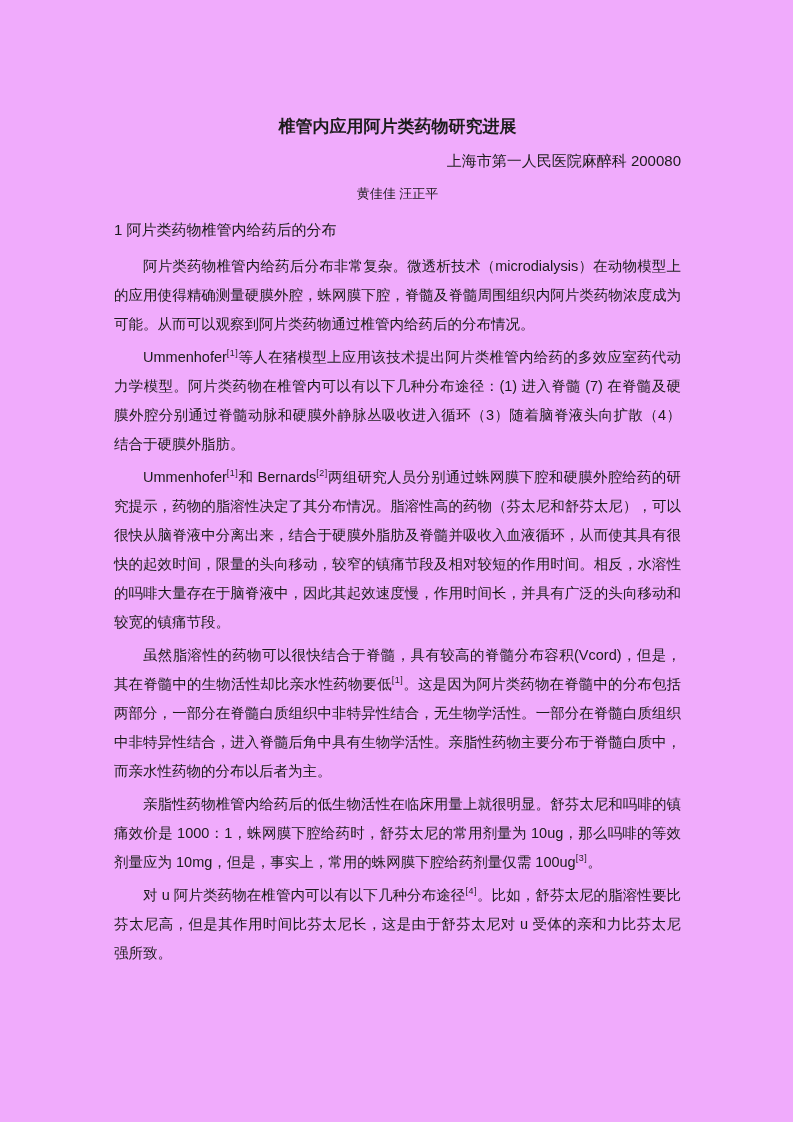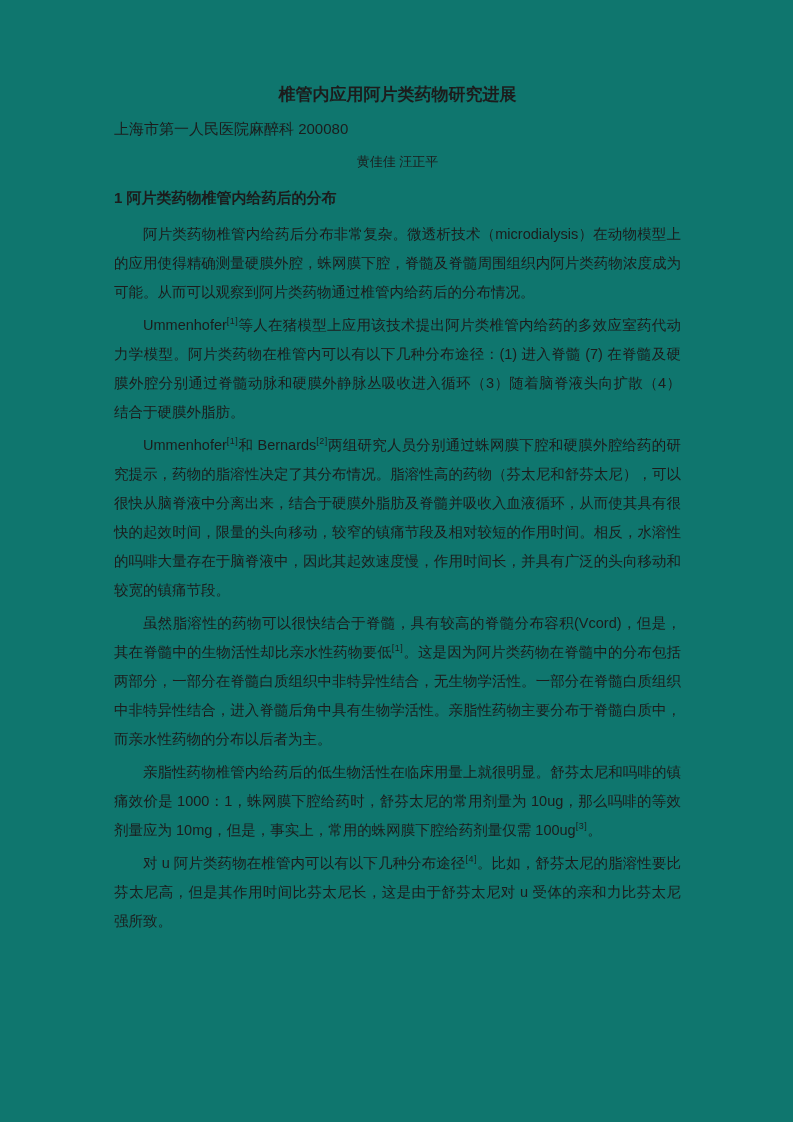--- a/index.html
+++ b/index.html
@@ -5,37 +5,37 @@
   html, body {
     margin: 0;
     padding: 0;
     background: #ffffff;
   }
   .page {
     position: relative;
     width: 793px;
     height: 1122px;
     box-sizing: border-box;
-    background: #0f766e;
+    background: #f0abfc;
     color: #1c1c1c;
     font-family: "Liberation Sans", "DejaVu Sans", sans-serif;
-    padding: 84px 112px 40px 114px;
+    padding: 116px 112px 40px 114px;
     overflow: hidden;
   }
   .doc-title {
     font-size: 17px;
     font-weight: bold;
     text-align: center;
     line-height: 22px;
     margin: 0 0 12px 0;
   }
   .doc-affiliation {
     font-size: 15px;
     font-weight: normal;
-    text-align: left;
+    text-align: right;
     line-height: 22px;
     margin: 0 0 11px 0;
   }
   .doc-authors {
     font-size: 13px;
     text-align: center;
     line-height: 22px;
     margin: 0 0 10px 0;
   }
   .doc-body {
@@ -49,21 +49,21 @@
     word-break: break-all;
   }
   .para sup {
     font-size: 0.62em;
     line-height: 0;
     vertical-align: super;
     letter-spacing: 0.5px;
   }
   .sec-heading {
     font-size: 15px;
-    font-weight: bold;
+    font-weight: normal;
     line-height: 29px;
     margin: 8px 0 8px 0;
     white-space: pre-wrap;
     text-indent: 0;
   }
 </style>
 </head>
 <body>
 
 <div class="page">

